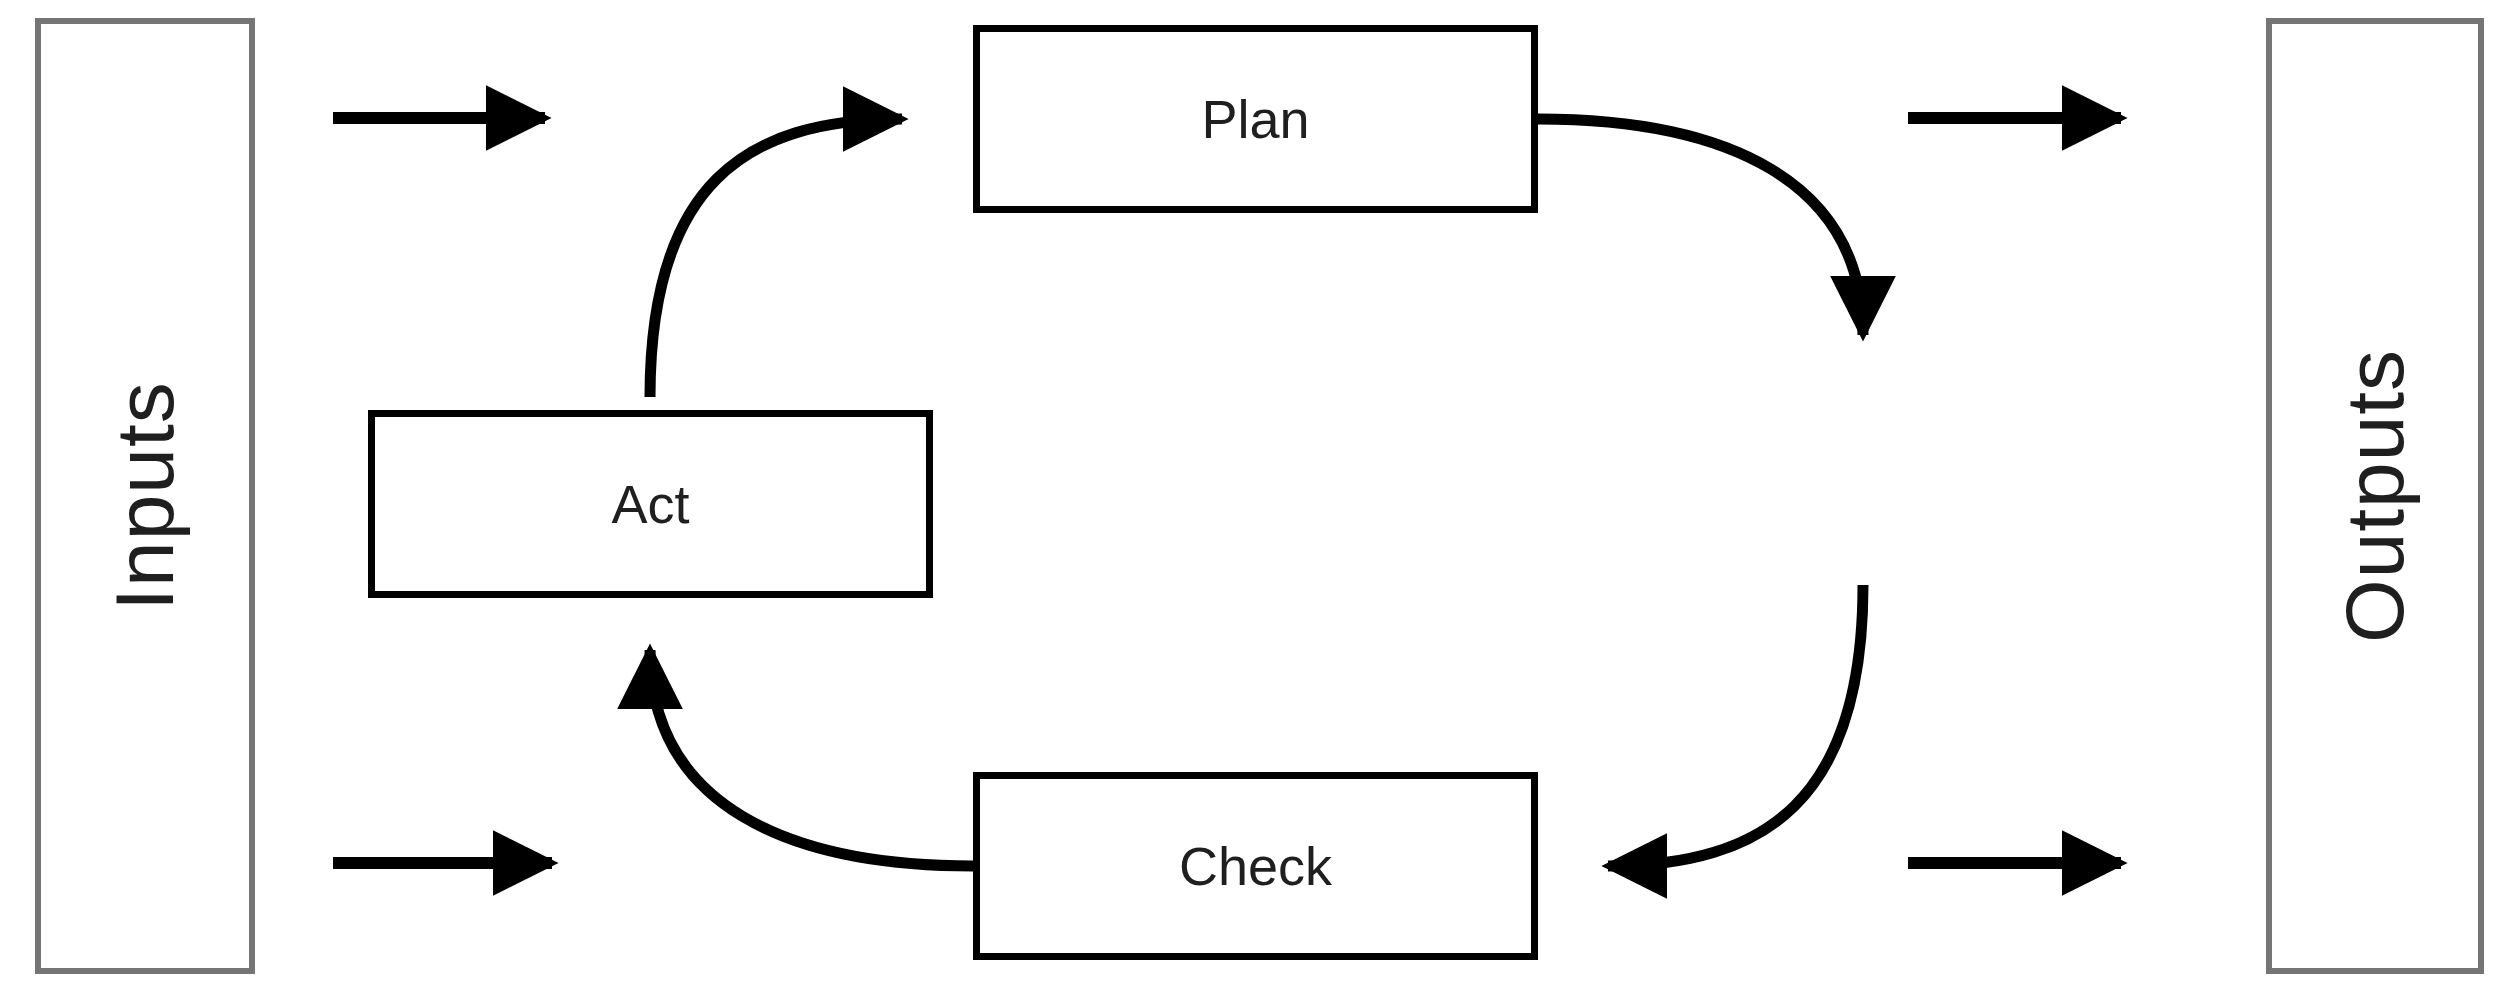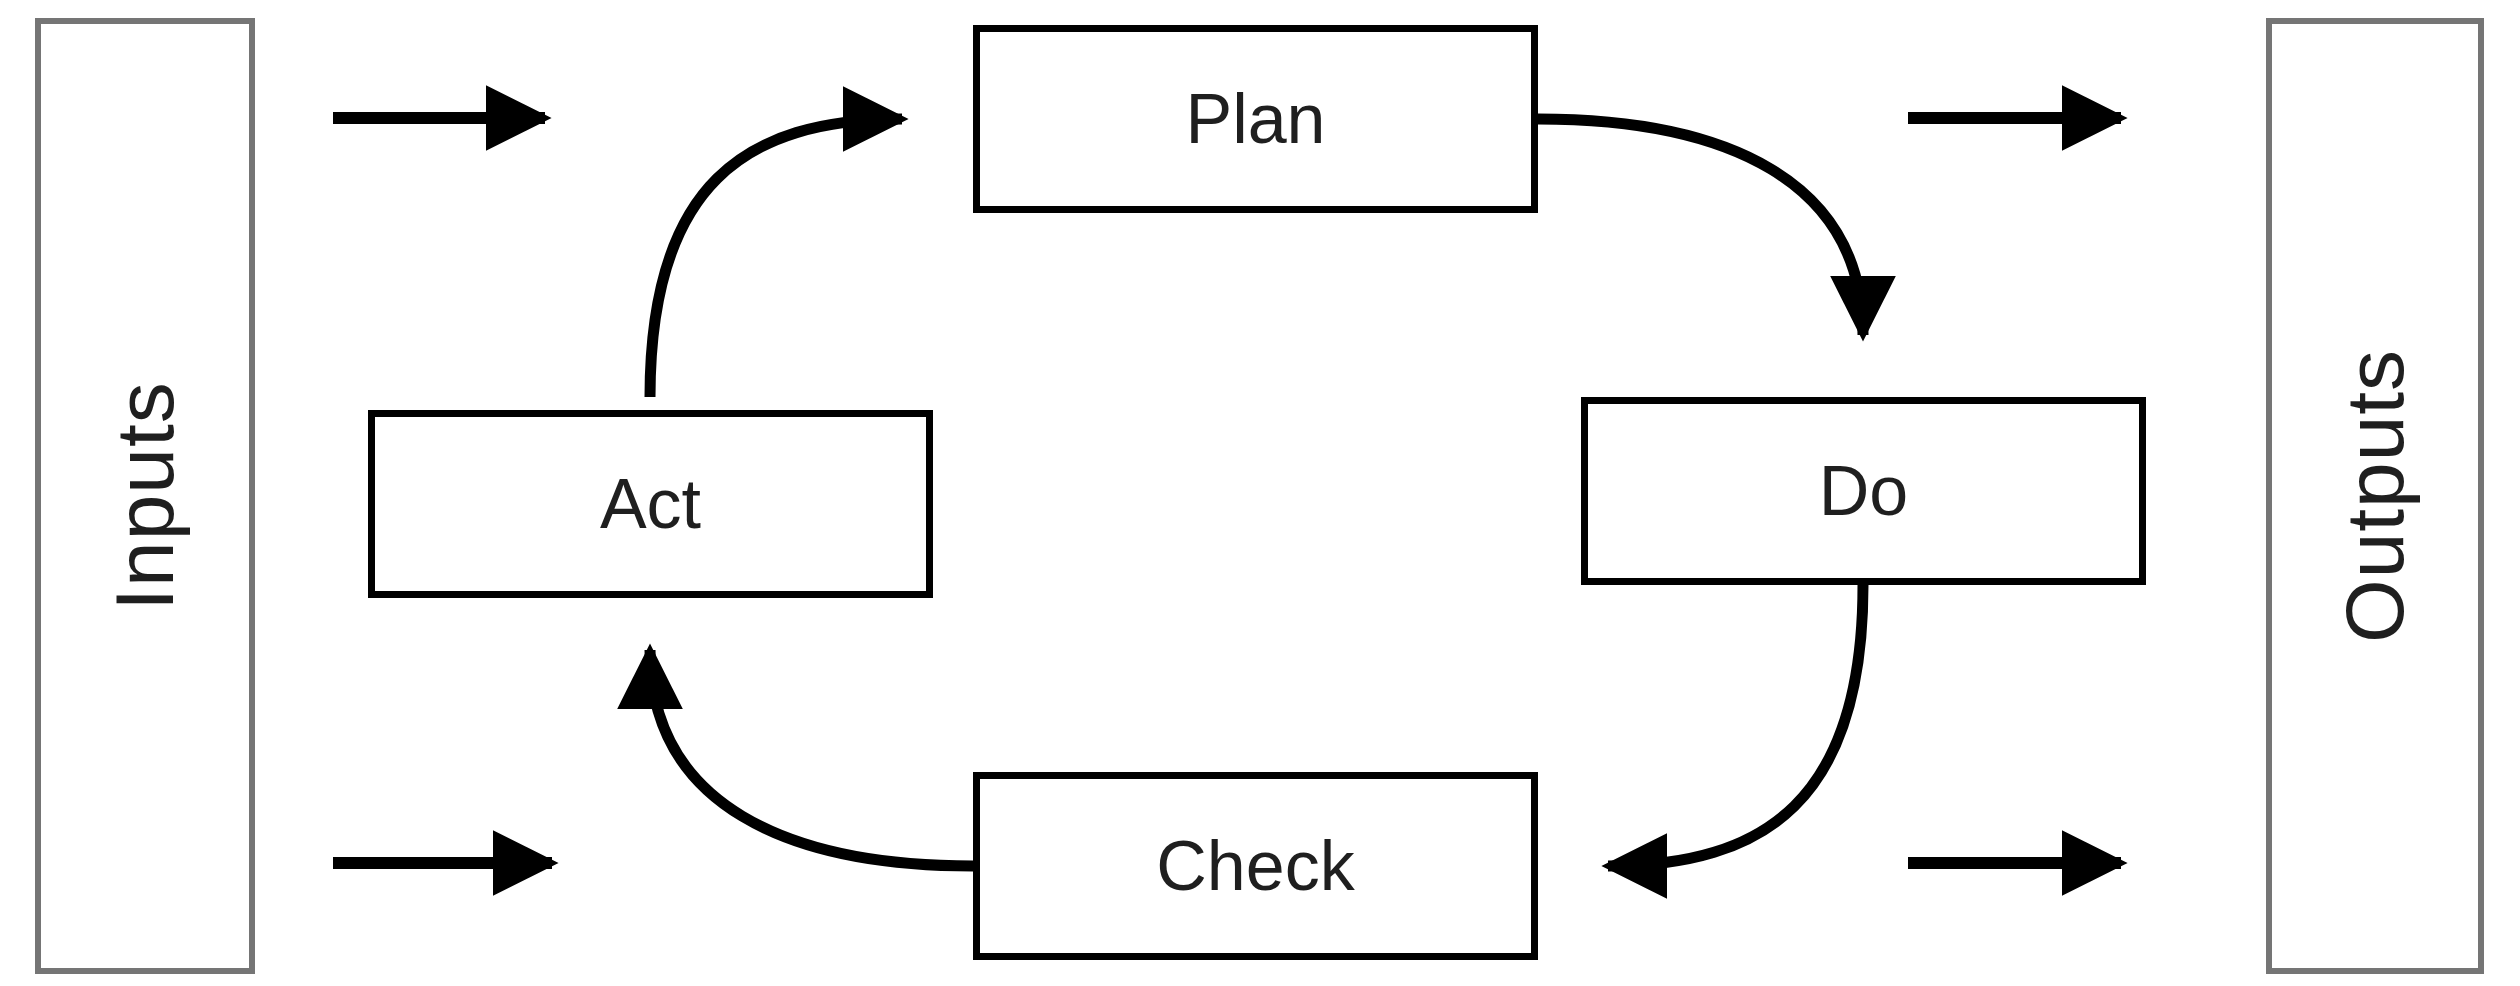--- a/index.html
+++ b/index.html
@@ -44,21 +44,21 @@
   
   .node {
     position: absolute;
     width: 565px;
     height: 188px;
     border: 7px solid var(--line);
     background: var(--bg);
     display: flex;
     align-items: center;
     justify-content: center;
-    font-size: 70px;
+    font-size: 54px;
     color: var(--text);
   }
   .node.plan  { left: 973px;  top: 25px;  }
   .node.act   { left: 368px;  top: 410px; }
   .node.do    { left: 1581px; top: 397px; }
   .node.check { left: 973px;  top: 772px; text-align: center; }
   
   svg.edges {
     position: absolute;
     left: 0; top: 0;
@@ -83,23 +83,20 @@
     <span class="vlabel">Inputs</span>
   </div>
 
   <div class="io-box outputs">
     <span class="vlabel">Outputs</span>
   </div>
 
   <div class="node plan">
     <span>Plan</span>
   </div>
-  <div class="node do">
-    <span>Do</span>
-  </div>
   <div class="node check">
     <span>Check</span>
   </div>
   <div class="node act">
     <span>Act</span>
   </div>
 
   <svg class="edges" viewBox="0 0 2520 986" xmlns="http://www.w3.org/2000/svg">
     <defs>
       <marker id="ah" viewBox="0 0 10 10" refX="9" refY="5" markerUnits="userSpaceOnUse" markerWidth="66" markerHeight="74" orient="auto">

